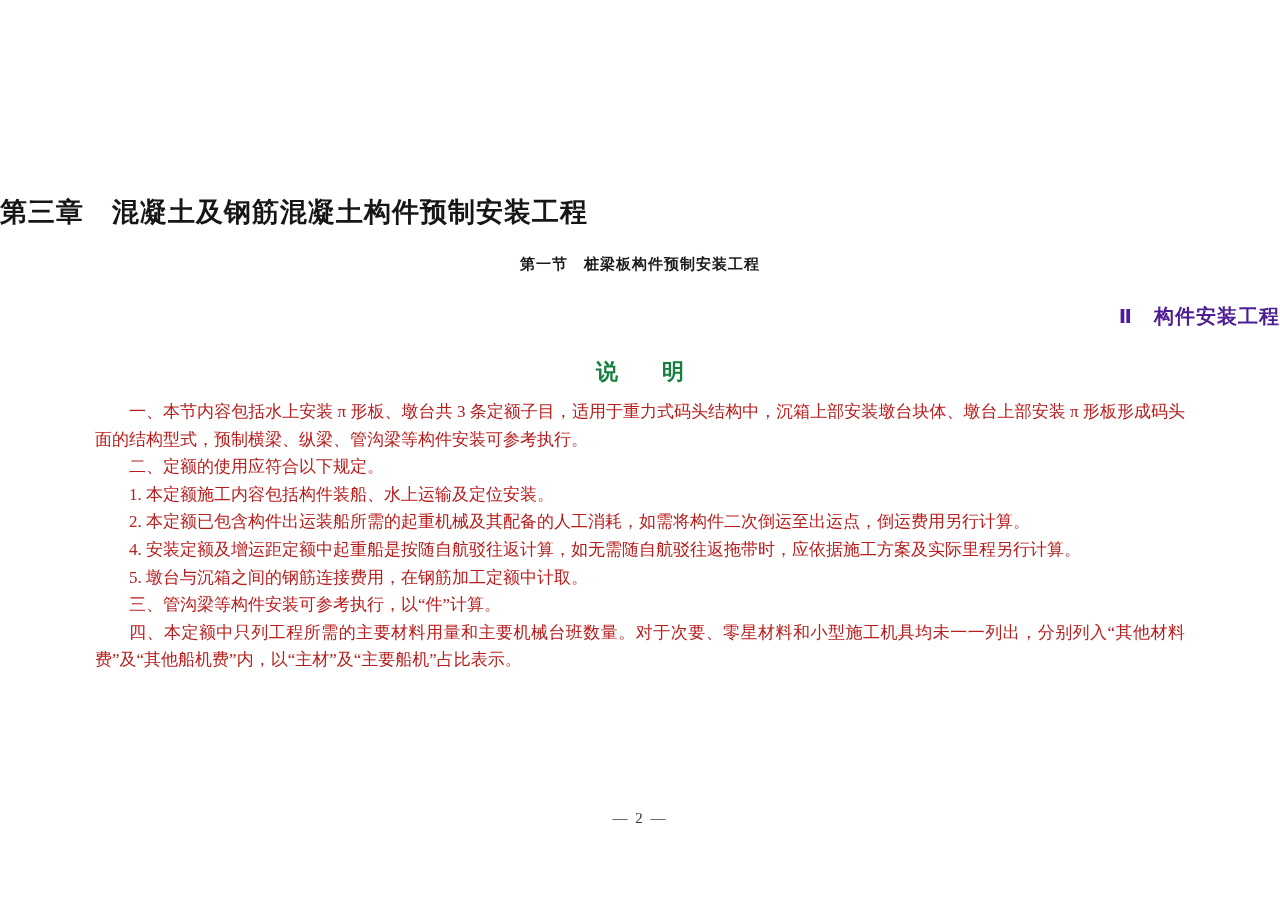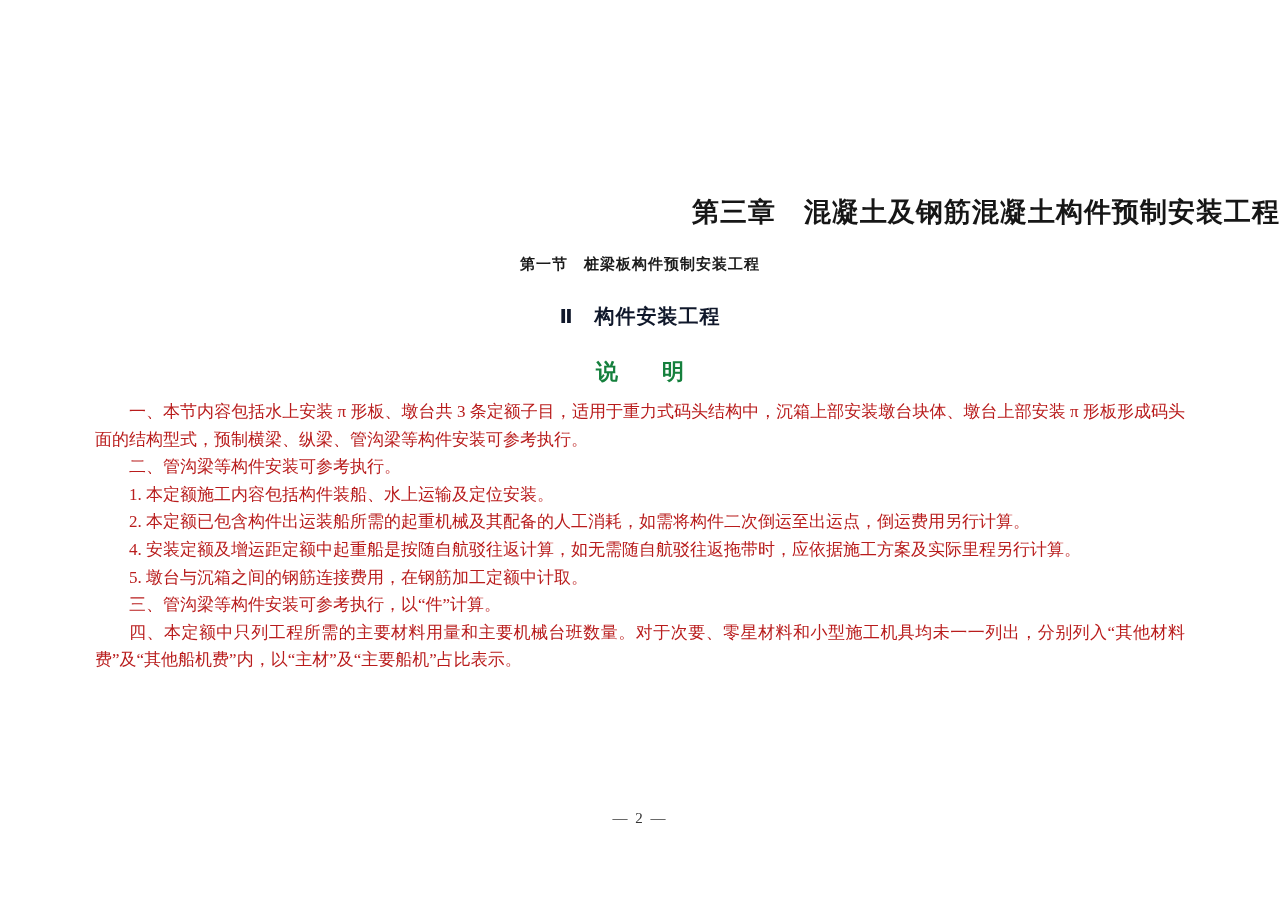--- a/index.html
+++ b/index.html
@@ -12,42 +12,42 @@
     overflow: hidden;
   }
   .doc-page {
     width: 1280px;
     height: 905px;
     position: relative;
     background: #ffffff;
   }
   .chapter-title {
     padding-top: 194px;
-    text-align: right;
+    text-align: left;
     font-size: 27px;
     font-weight: bold;
     color: #161616;
     letter-spacing: 1px;
     font-family: "Liberation Sans", "DejaVu Sans", sans-serif;
   }
   .section-title {
     margin-top: 25px;
     text-align: center;
     font-size: 15px;
     font-weight: bold;
     color: #1b1b1b;
     letter-spacing: 1px;
     font-family: "Liberation Sans", "DejaVu Sans", sans-serif;
   }
   .subsection-title {
     margin-top: 29px;
-    text-align: center;
+    text-align: right;
     font-size: 20px;
     font-weight: bold;
-    color: #0f172a;
+    color: #4c1d95;
     letter-spacing: 1px;
     font-family: "Liberation Sans", "DejaVu Sans", sans-serif;
   }
   .notes-heading {
     margin-top: 27px;
     text-align: center;
     font-size: 22px;
     font-weight: bold;
     color: #15803d;
     font-family: "Liberation Sans", "DejaVu Sans", sans-serif;
@@ -82,21 +82,21 @@
   <h1 class="chapter-title">第三章　混凝土及钢筋混凝土构件预制安装工程</h1>
 
   <h2 class="section-title">第一节　桩梁板构件预制安装工程</h2>
 
   <h3 class="subsection-title">Ⅱ　构件安装工程</h3>
 
   <h4 class="notes-heading">说　　明</h4>
 
   <div class="doc-body">
     <p>一、本节内容包括水上安装 π 形板、墩台共 3 条定额子目，适用于重力式码头结构中，沉箱上部安装墩台块体、墩台上部安装 π 形板形成码头面的结构型式，预制横梁、纵梁、管沟梁等构件安装可参考执行。</p>
-    <p>二、管沟梁等构件安装可参考执行。</p>
+    <p>二、定额的使用应符合以下规定。</p>
     <p>1. 本定额施工内容包括构件装船、水上运输及定位安装。</p>
     <p>2. 本定额已包含构件出运装船所需的起重机械及其配备的人工消耗，如需将构件二次倒运至出运点，倒运费用另行计算。</p>
     <p>4. 安装定额及增运距定额中起重船是按随自航驳往返计算，如无需随自航驳往返拖带时，应依据施工方案及实际里程另行计算。</p>
     <p>5. 墩台与沉箱之间的钢筋连接费用，在钢筋加工定额中计取。</p>
     <p>三、管沟梁等构件安装可参考执行，以“件”计算。</p>
     <p>四、本定额中只列工程所需的主要材料用量和主要机械台班数量。对于次要、零星材料和小型施工机具均未一一列出，分别列入“其他材料费”及“其他船机费”内，以“主材”及“主要船机”占比表示。</p>
   </div>
 
   <div class="page-number">—  2  —</div>
 

